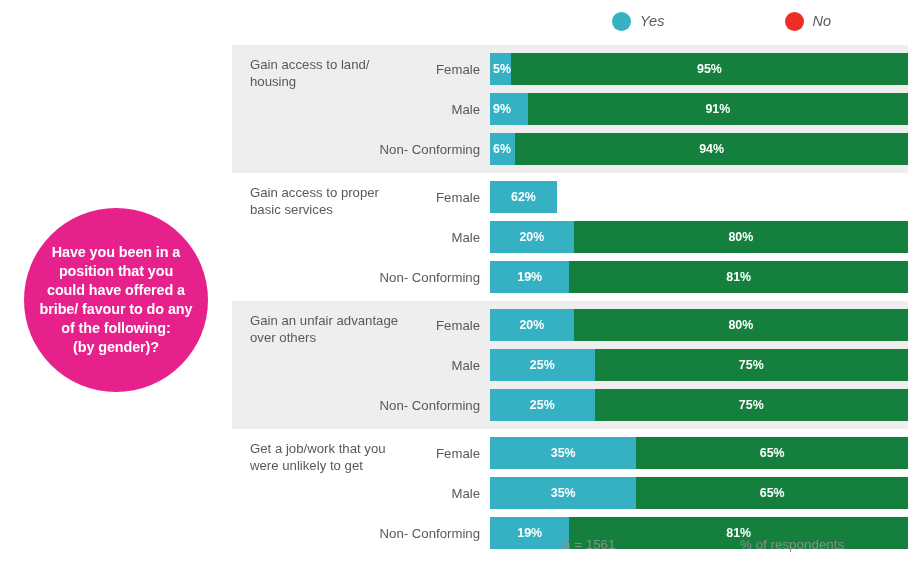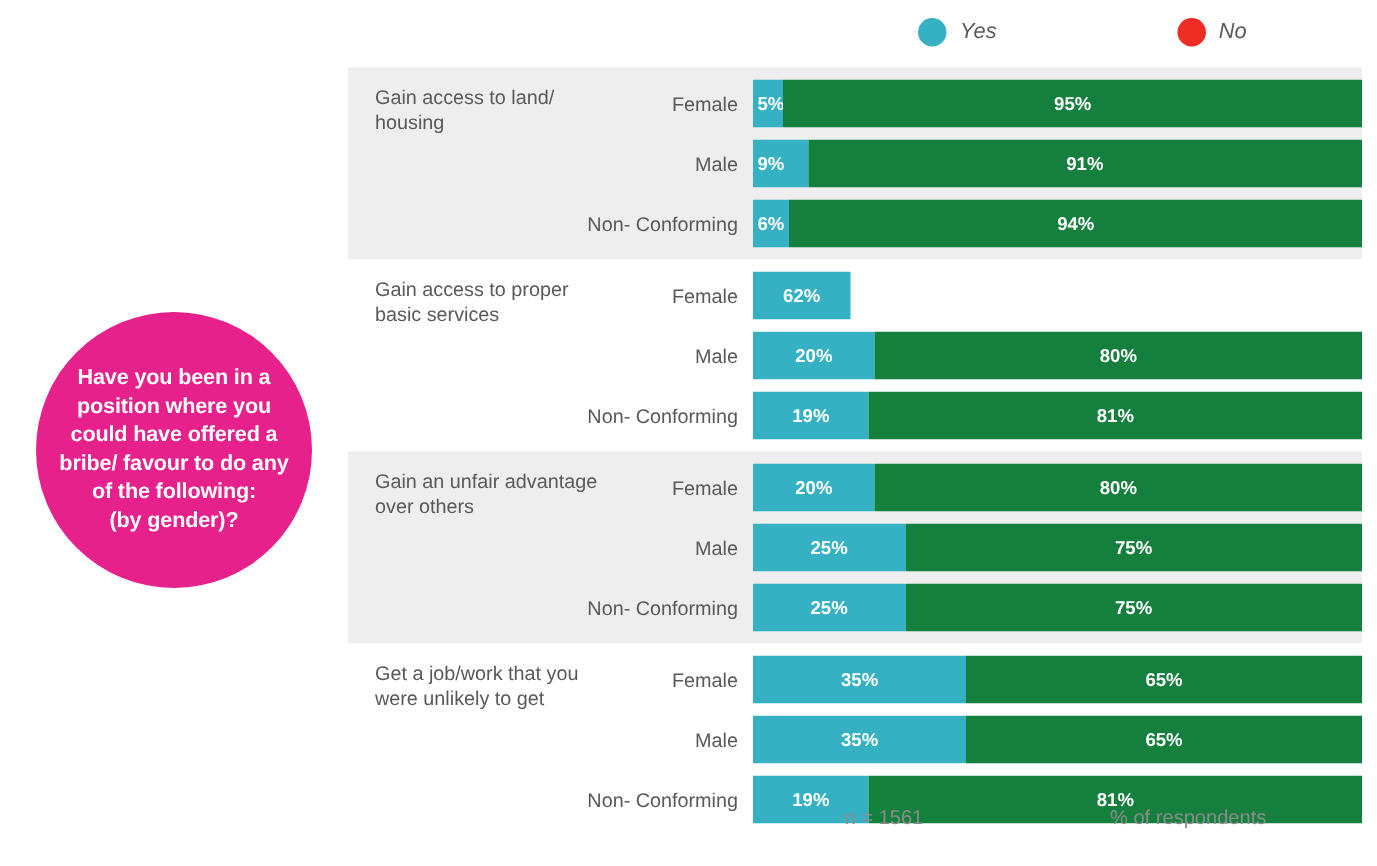--- a/index.html
+++ b/index.html
@@ -106,21 +106,20 @@
     white-space: pre-line;
   }
   .gender-label {
     width: 258px;
     padding-right: 10px;
     box-sizing: border-box;
     text-align: right;
     font-size: 13.2px;
     color: #58595b;
     flex: 0 0 258px;
-    margin-left: 12px;
   }
   .bar-track {
     flex: 1 1 auto;
     height: 32px;
     display: flex;
     overflow: hidden;
   }
   .seg {
     height: 100%;
     display: flex;
@@ -167,21 +166,21 @@
     <span class="legend-label">Yes</span>
   </div>
   <div class="legend-item no">
     <span class="legend-dot no"></span>
     <span class="legend-label">No</span>
   </div>
 </div>
 
 <div id="question-bubble">
   <div class="q-text">Have you been in a
-position where you
+position that you
 could have offered a
 bribe/ favour to do any
 of the following:
 (by gender)?</div>
 </div>
 
 <div id="chart">
     <div class="group shaded" style="padding-top: 4px; padding-bottom: 4px;">
       <div class="cat-label">Gain access to land/
 housing</div>

